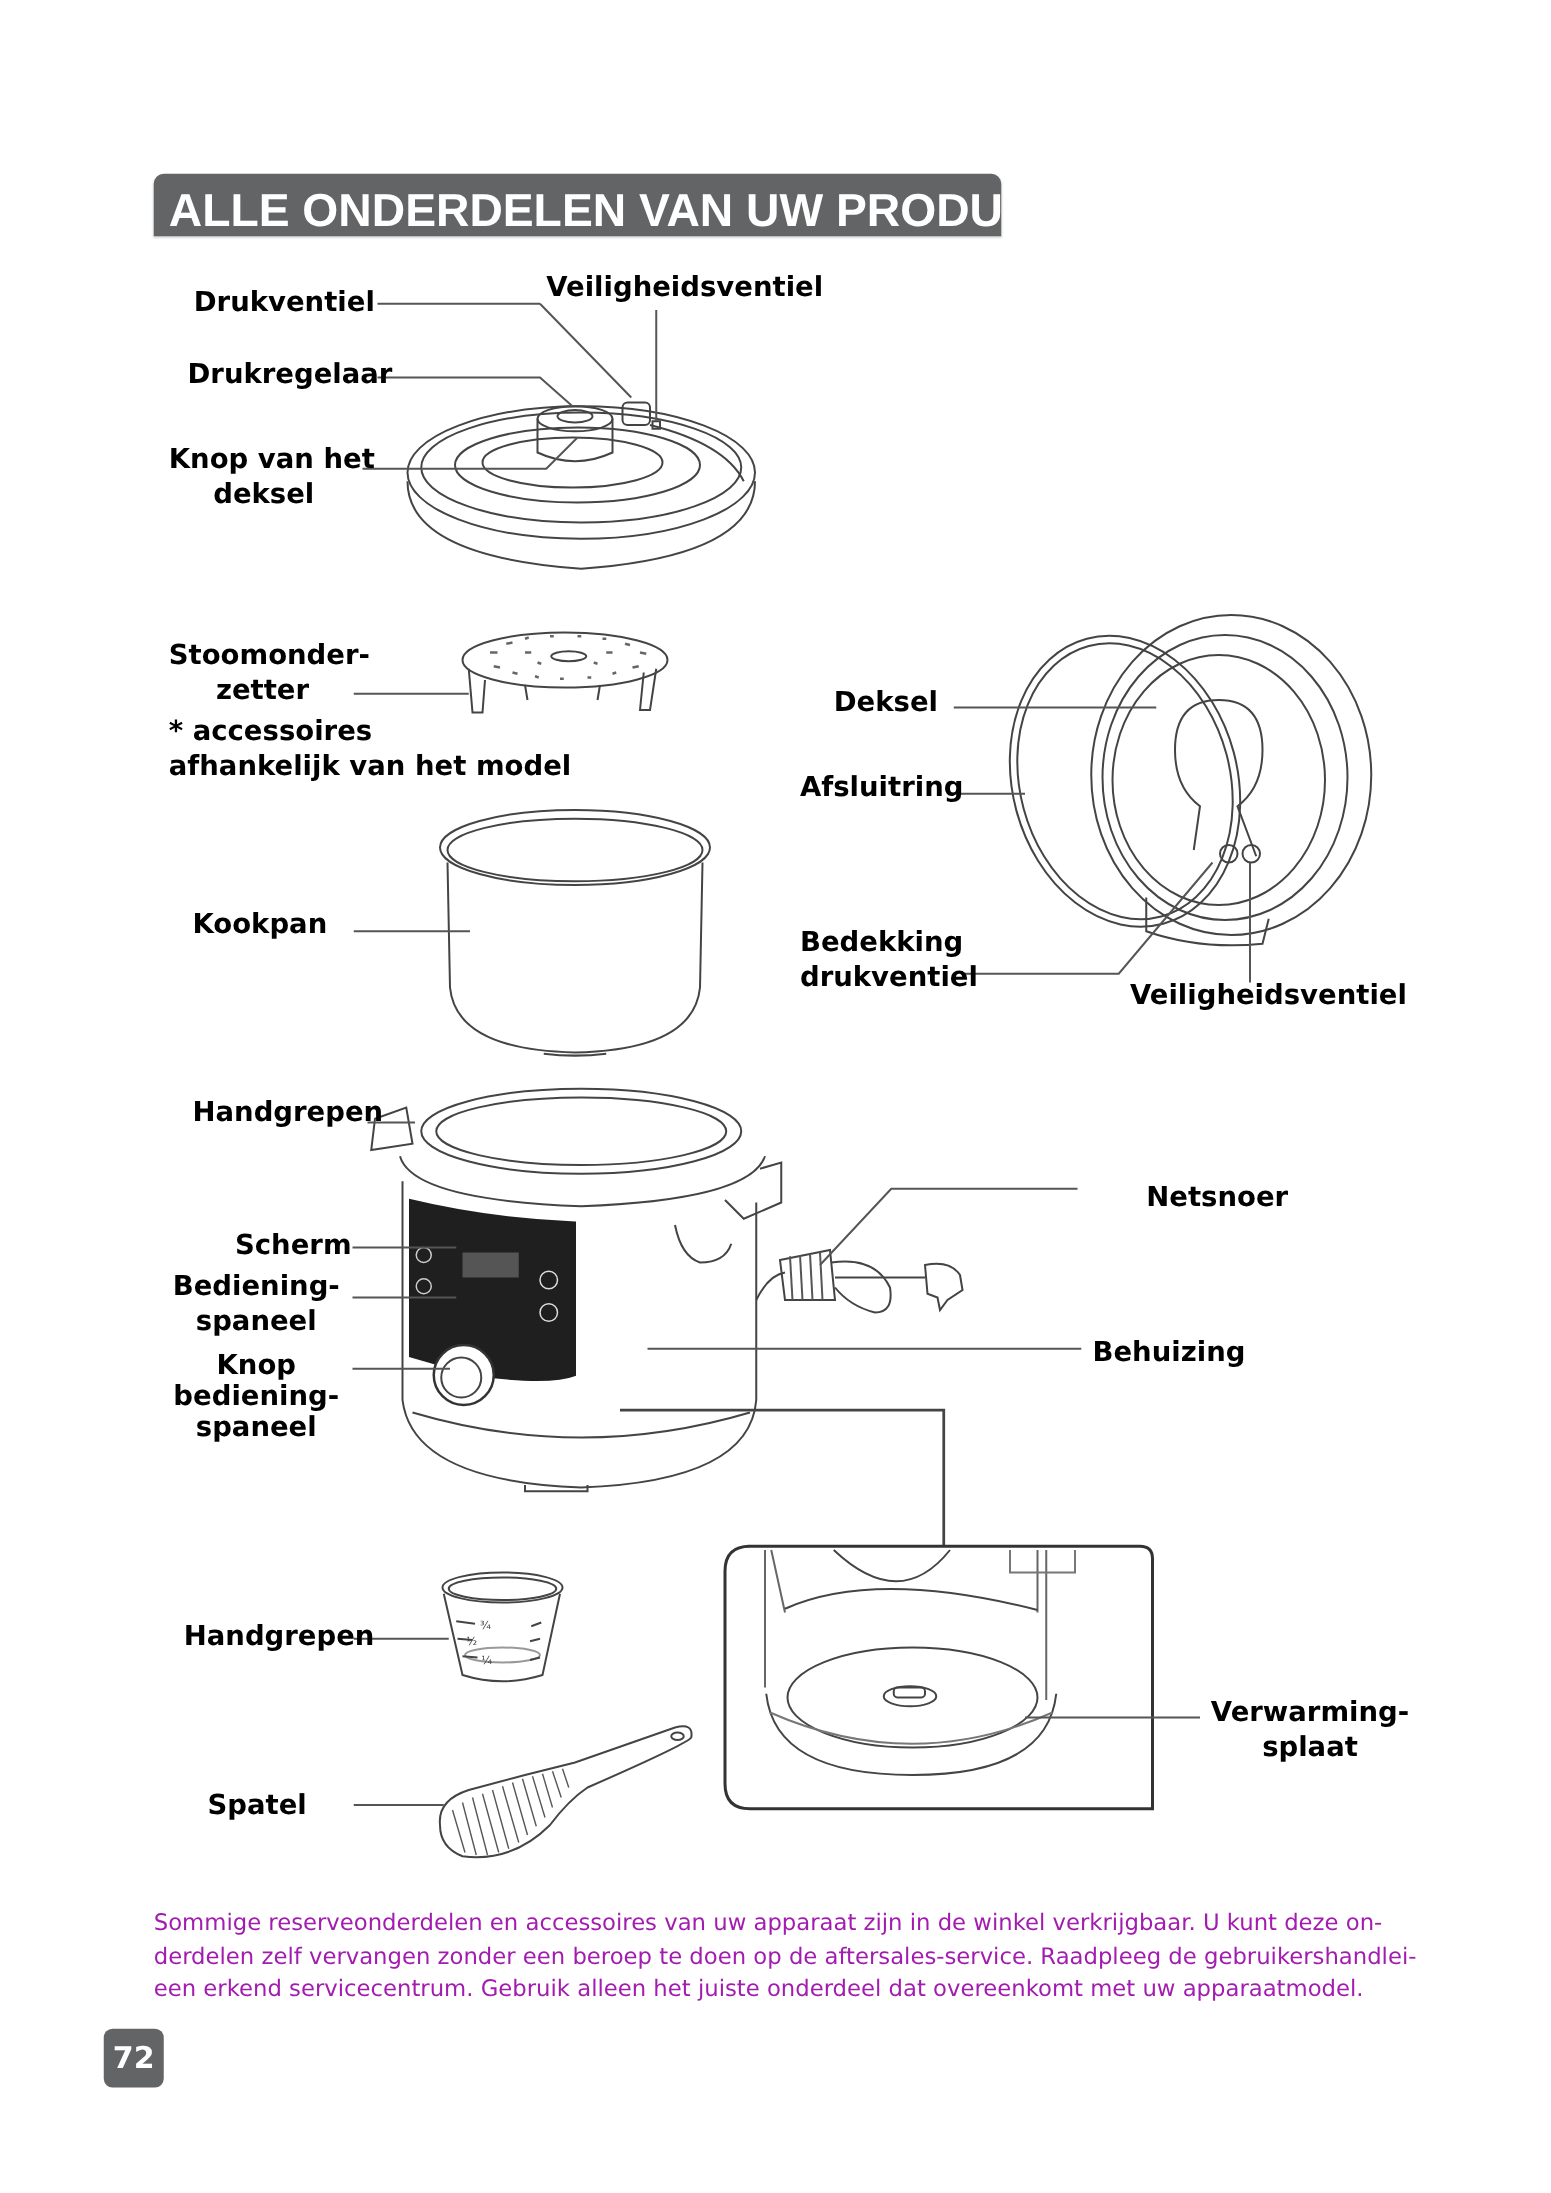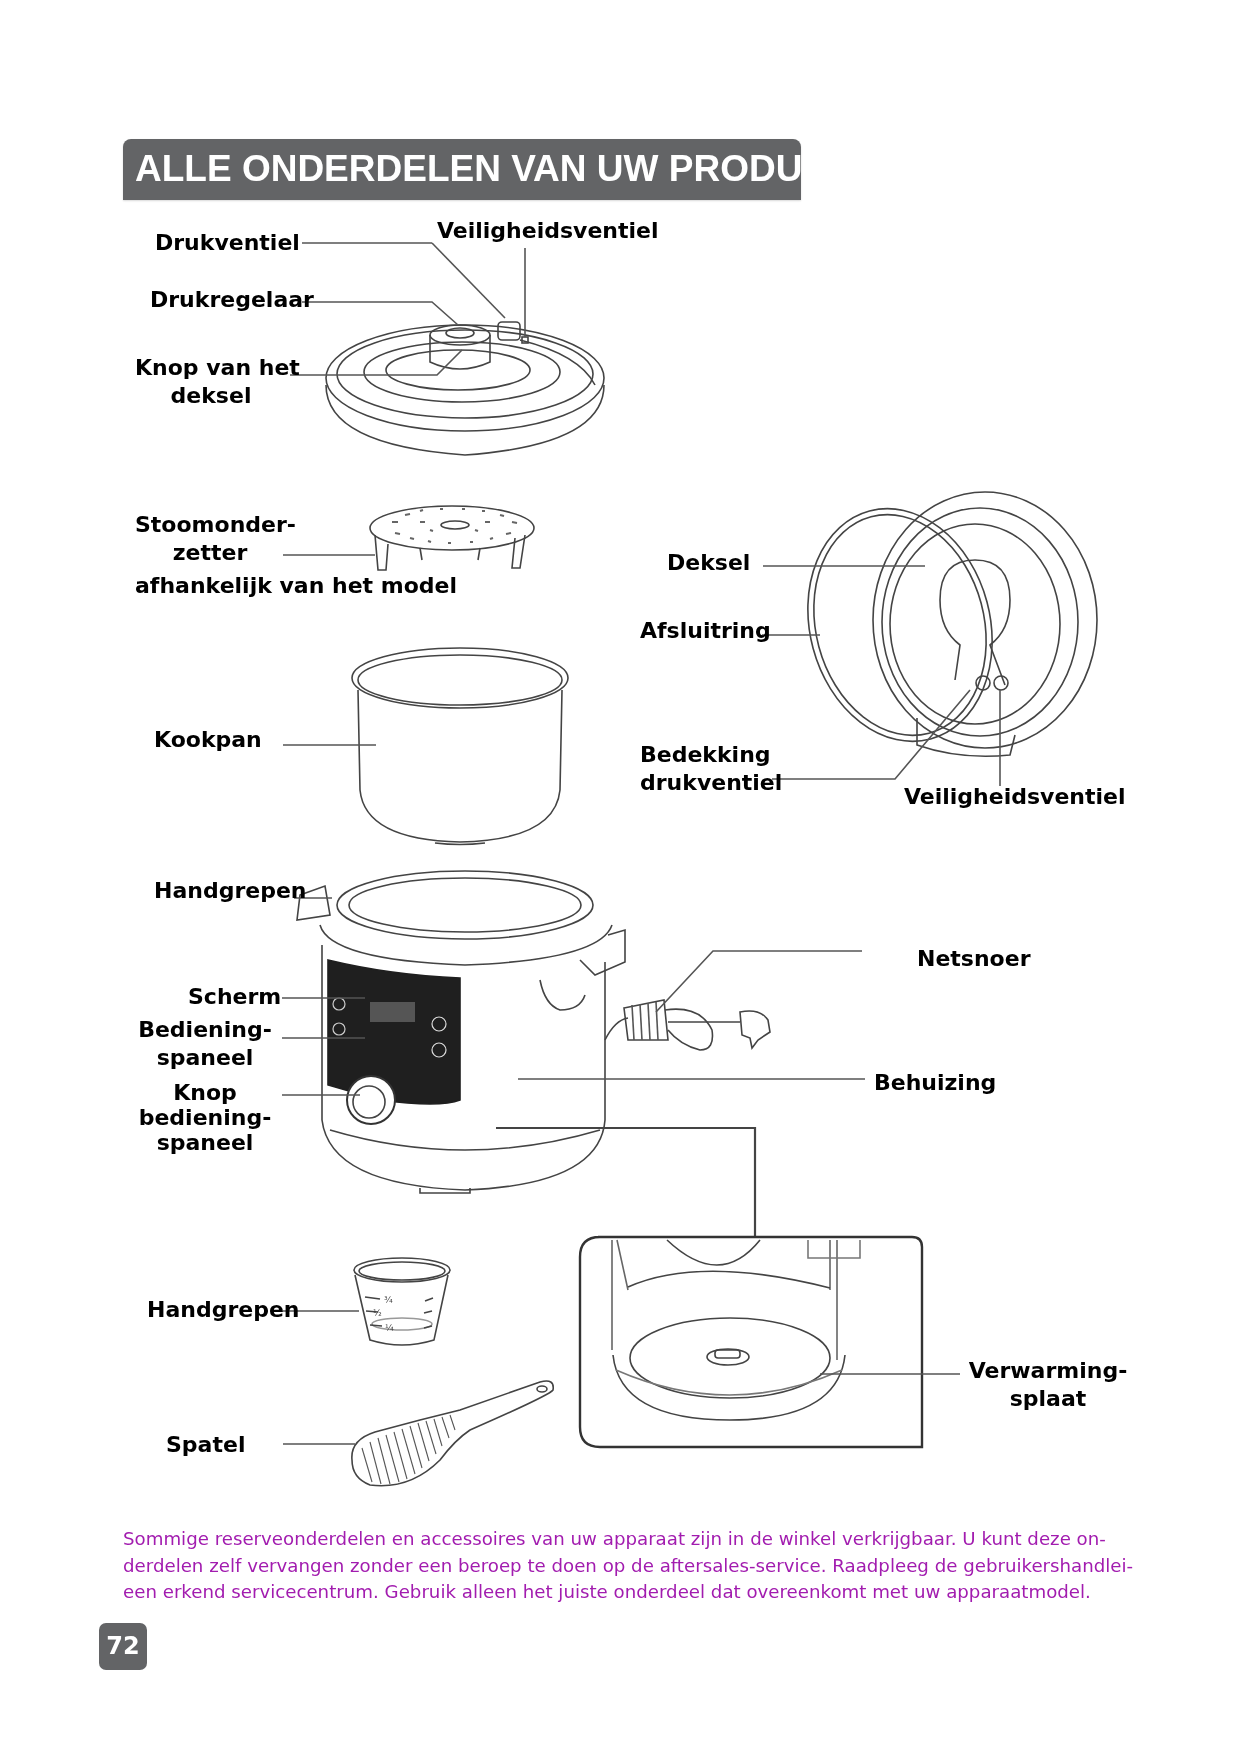--- a/index.html
+++ b/index.html
@@ -1,31 +1,31 @@
 <!DOCTYPE html>
 <html><head>
 <meta charset="utf-8">
 <style>
   html, body { margin: 0; padding: 0; background: #ffffff; }
   body { width: 1241px; height: 1754px; position: relative; overflow: hidden;
          font-family: "DejaVu Sans", sans-serif; color: #231f20; }
   .abs { position: absolute; }
-  .title-bar { left: 123px; top: 139px; width: 678px; height: 61px; background: #636466;
+  .title-bar { left: 123px; top: 139px; width: 678px; height: 50px; background: #636466;
                border-radius: 8px 8px 0 0; box-shadow: 0 1px 2px rgba(0,0,0,0.15); }
   .title-text { position: absolute; left: 12px; top: 9px; font-family: "Liberation Sans", sans-serif;
                 font-size: 37px; font-weight: bold; color: #ffffff; white-space: nowrap; letter-spacing: 0px; }
   .lbl { position: absolute; font-family: "DejaVu Sans", sans-serif; font-weight: bold; font-size: 22px;
          line-height: 28px; color: #000000; white-space: nowrap; }
   .lbl.center { text-align: center; }
   .para { left: 123px; top: 1526px; width: 1010px; font-family: "DejaVu Sans", sans-serif;
           font-size: 18.2px; line-height: 26.5px; color: #a21caf; }
   .para div { white-space: nowrap; }
   .page-num { left: 83px; top: 1623px; width: 48px; height: 47px; background: #636466; border-radius: 7px;
               color: #fff; font-family: "DejaVu Sans", sans-serif; font-weight: bold; font-size: 24px;
-              line-height: 47px; text-align: center; margin-left: 16px; }
+              line-height: 47px; text-align: center; }
   svg.illus { position: absolute; left: 0; top: 0; }
 </style>
 </head>
 <body>
 
 <div class="abs title-bar">
   <span class="title-text">ALLE ONDERDELEN VAN UW PRODUCT</span>
 </div>
 
 <svg class="illus" width="1241" height="1754" viewBox="0 0 1241 1754" fill="none" stroke="#444" stroke-width="1.6">
@@ -208,20 +208,21 @@
 <div class="lbl center" style="left:135px; top:354px; width:152px;">
   <div>Knop van het</div>
   <div>deksel</div>
 </div>
 
 <div class="lbl center" style="left:135px; top:511px; width:150px;">
   <div>Stoomonder-</div>
   <div>zetter</div>
 </div>
 <div class="lbl" style="left:135px; top:572px;">
+  <div>* accessoires</div>
   <div>afhankelijk van het model</div>
 </div>
 
 <div class="lbl" style="left:154px; top:726px;">Kookpan</div>
 
 <div class="lbl" style="left:667px; top:549px;">Deksel</div>
 <div class="lbl" style="left:640px; top:617px;">Afsluitring</div>
 <div class="lbl" style="left:640px; top:741px;">
   <div>Bedekking</div>
   <div>drukventiel</div>

